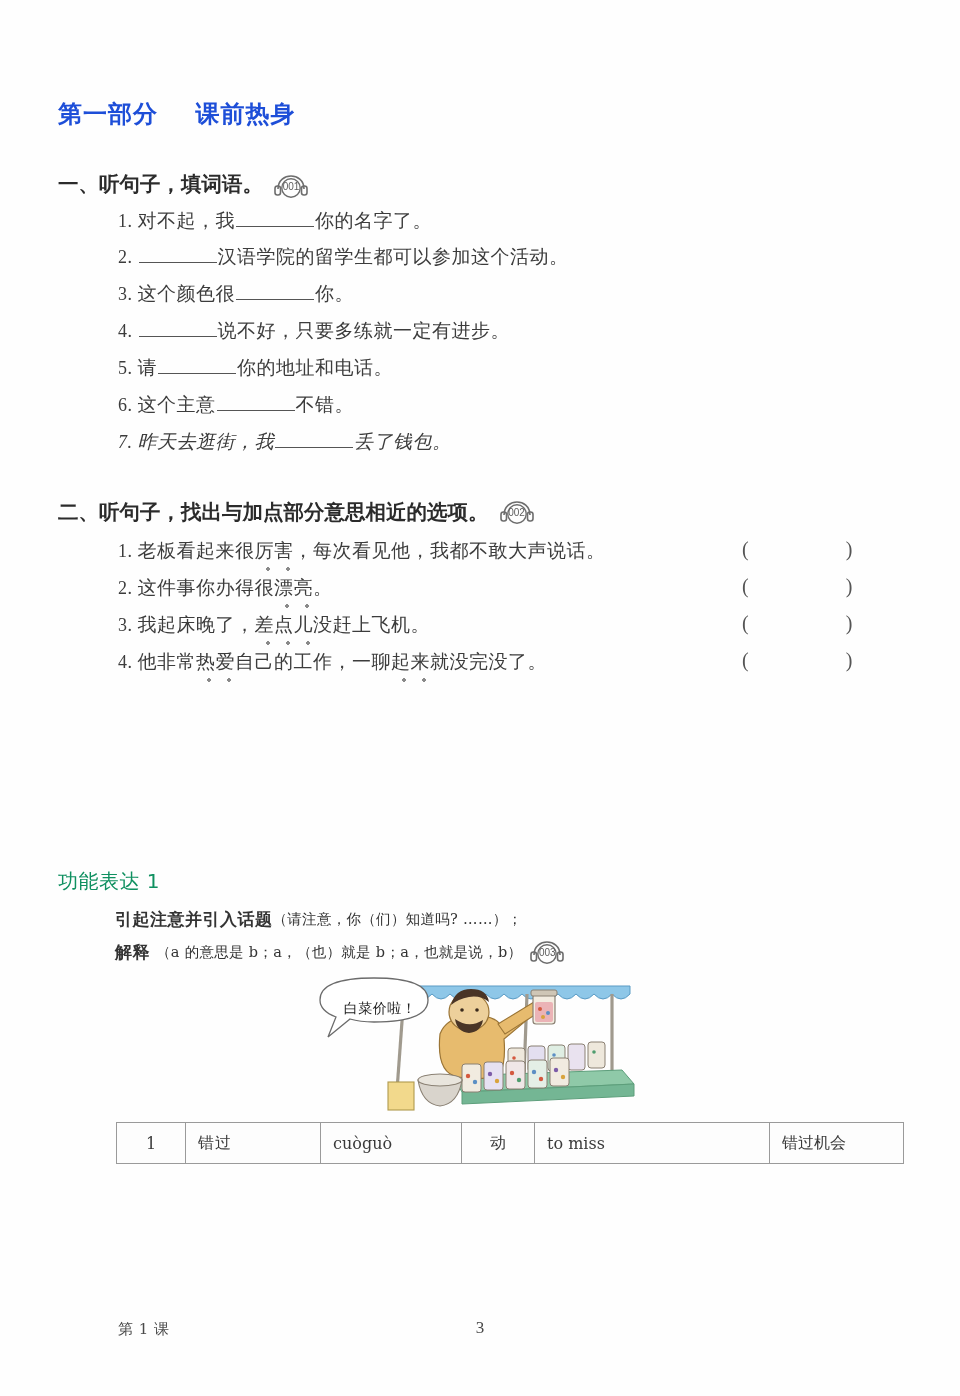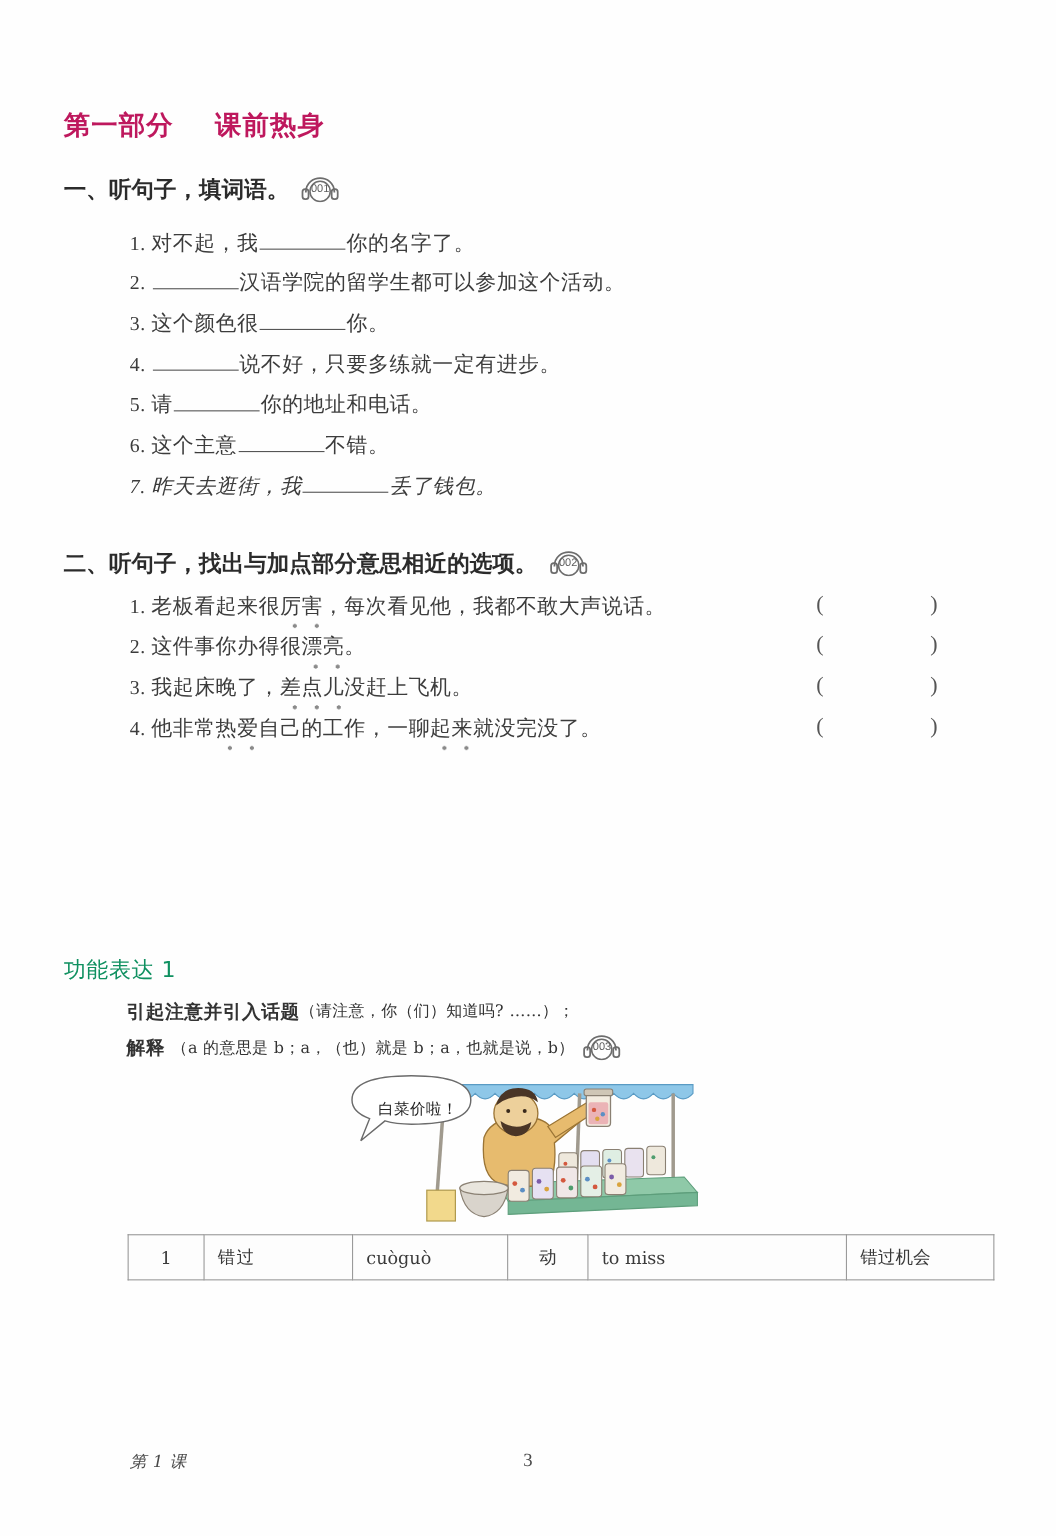--- a/index.html
+++ b/index.html
@@ -22,39 +22,39 @@
     background: #fefefe;
   }
 
   
   .part-heading {
     position: absolute;
     font-family: "DejaVu Sans", "Liberation Sans", sans-serif;
     font-weight: bold;
     font-size: 24px;
     letter-spacing: 1px;
-    color: #be185d;
+    color: #1d4ed8;
     white-space: pre;
   }
   #part1-heading { left: 58px; top: 98px; }
   #part2-heading { left: 58px; top: 790px; }
 
   
   .section-heading {
     position: absolute;
     font-family: "DejaVu Sans", "Liberation Sans", sans-serif;
     font-weight: bold;
     font-size: 20.5px;
     color: #2b2b2b;
     white-space: nowrap;
     display: flex;
     align-items: center;
     gap: 9px;
   }
-  #sec1-heading { left: 58px; top: 158px; }
+  #sec1-heading { left: 58px; top: 170px; align-items: flex-end; }
   #sec2-heading { left: 58px; top: 498px; }
 
   
   .audio-badge {
     display: inline-flex;
     align-items: center;
     justify-content: center;
     position: relative;
     width: 38px;
     height: 24px;
@@ -206,21 +206,20 @@
 
   
   #footer-left {
     position: absolute;
     left: 118px;
     top: 1320px;
     font-family: "DejaVu Serif", "Liberation Serif", serif;
     font-size: 15px;
     color: #4a4a4a;
     letter-spacing: 0.5px;
-    font-style: italic;
   }
   #footer-page {
     position: absolute;
     left: 0; right: 0;
     top: 1318px;
     text-align: center;
     font-family: "Liberation Serif", serif;
     font-size: 17px;
     color: #4a4a4a;
   }

